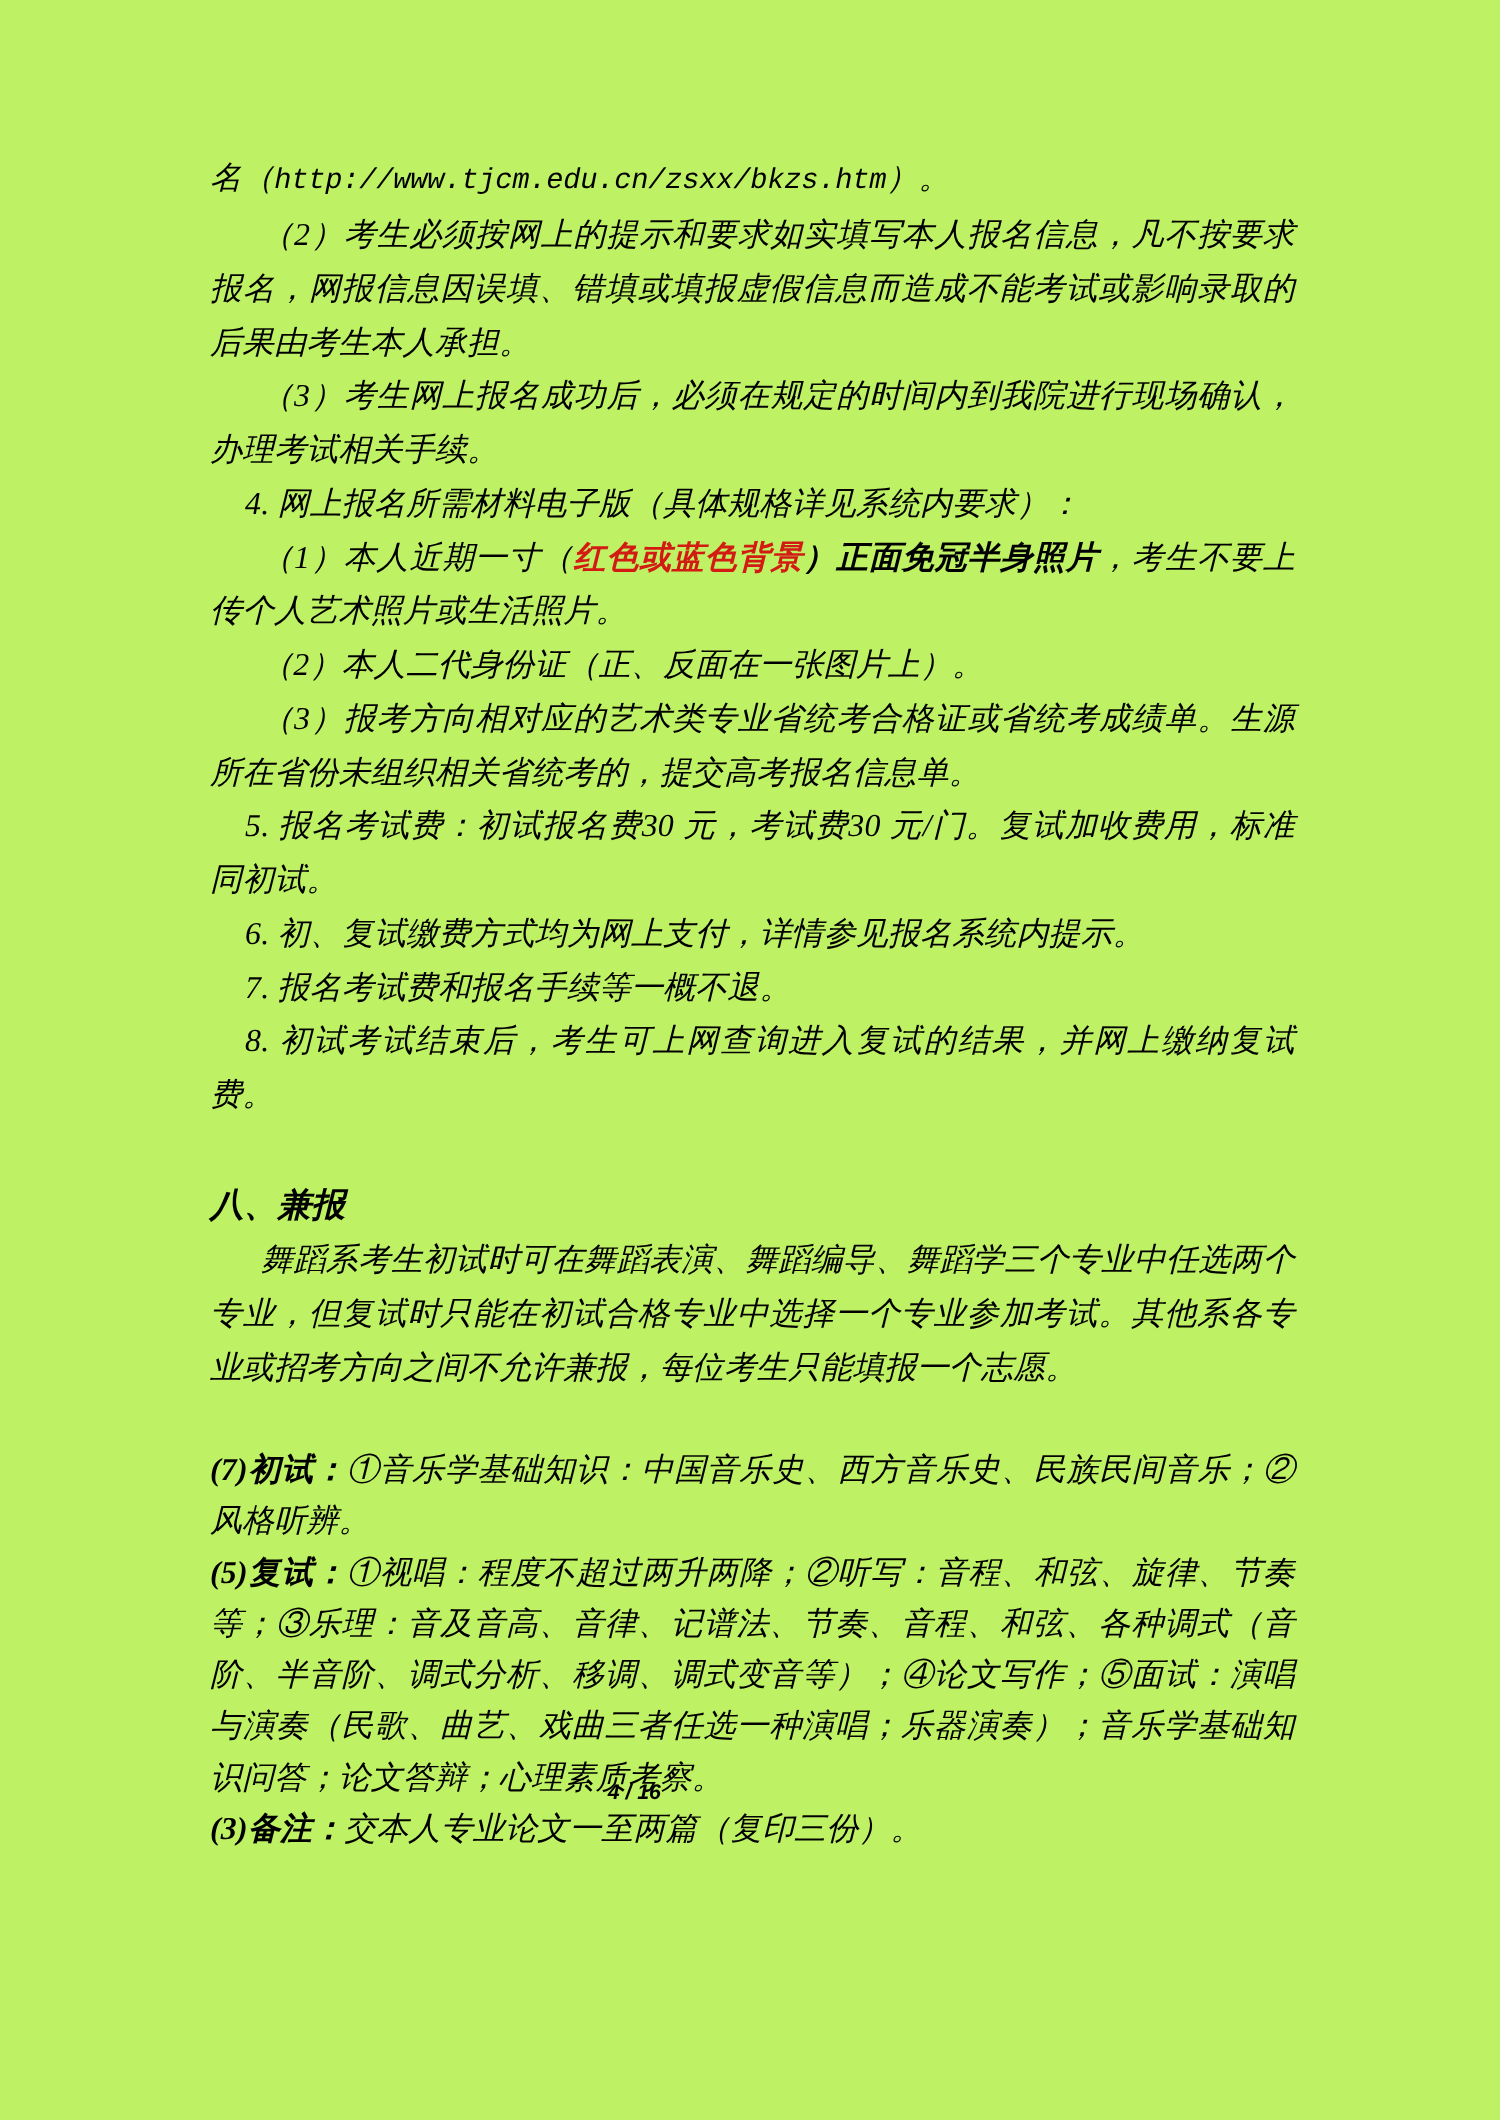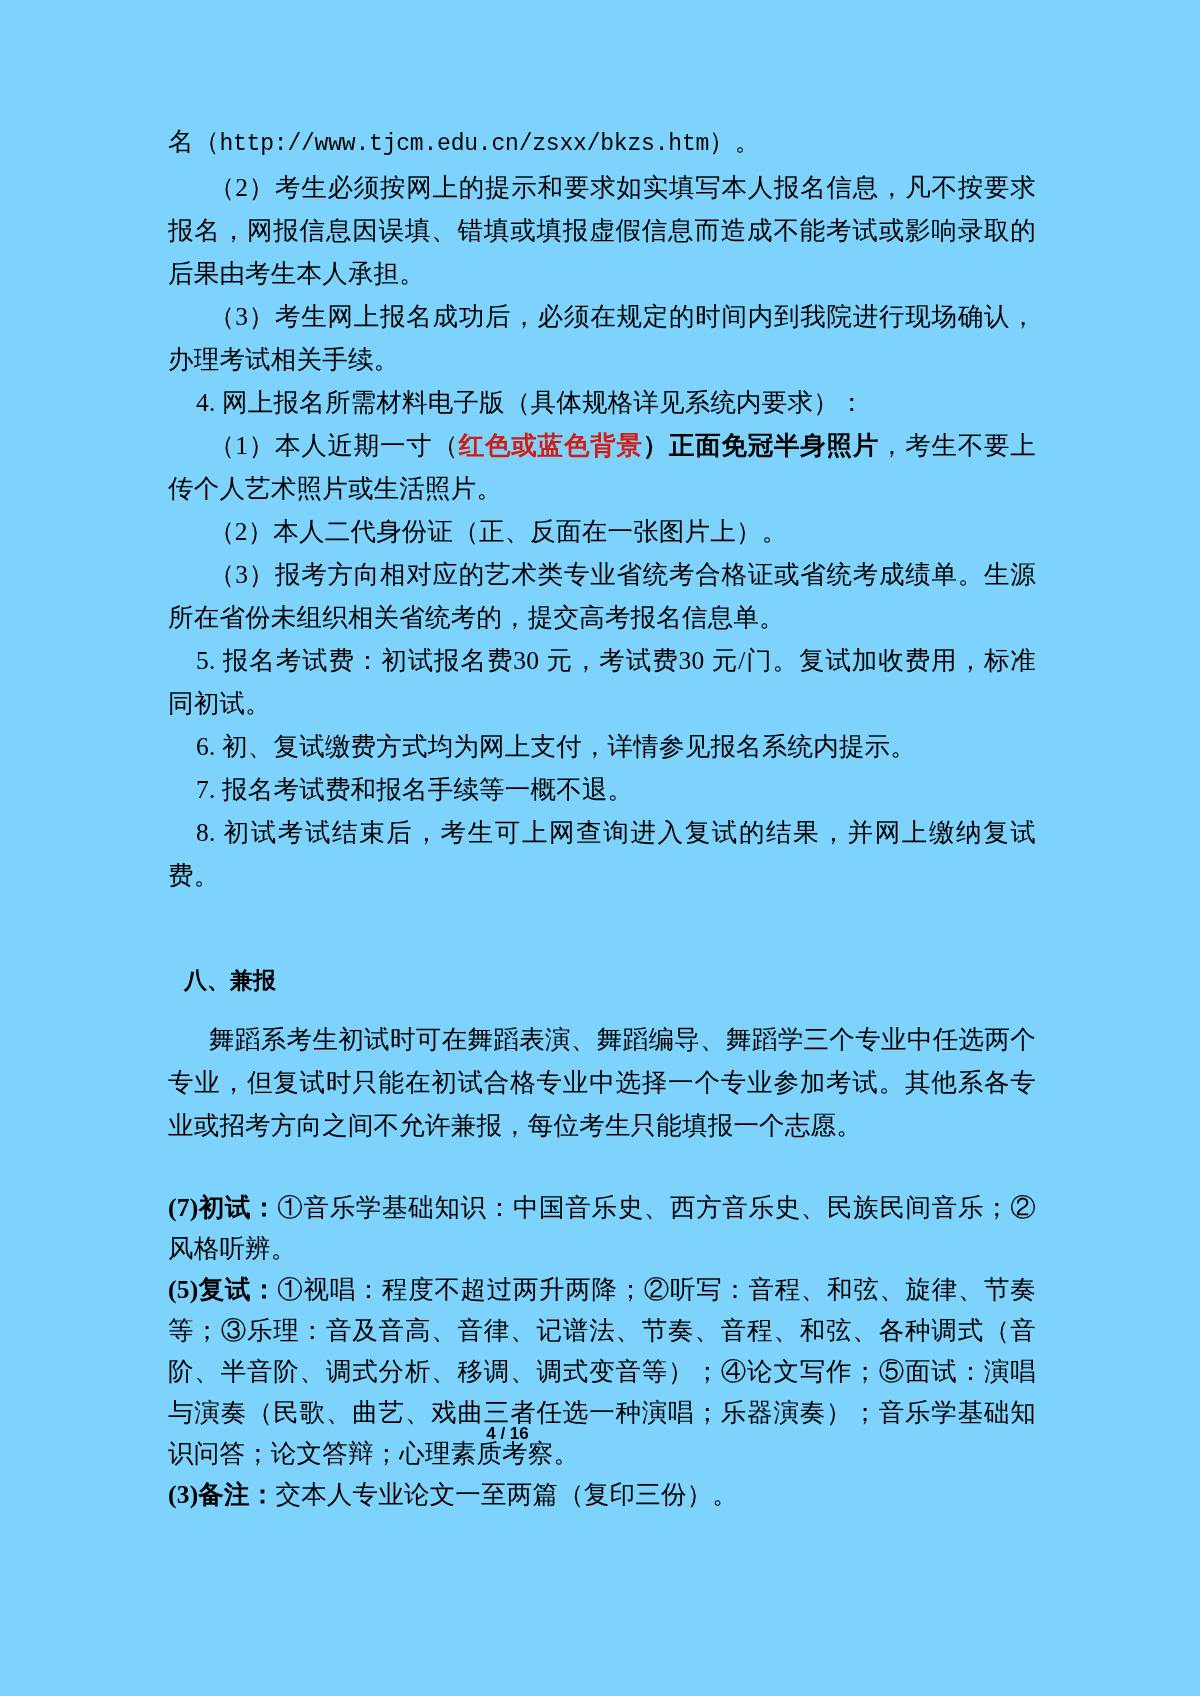--- a/index.html
+++ b/index.html
@@ -13,21 +13,22 @@
     font-family: "Liberation Serif", "DejaVu Serif", serif;
     color: #000000;
     position: relative;
     overflow: hidden;
   }
   .page {
     position: absolute;
     left: 0; top: 0;
     width: 1200px;
     height: 1696px;
-    background: #7dd3fc;
+    background: #bef264;
+    font-style: italic;
   }
   .content {
     position: absolute;
     left: 168px;
     top: 120px;
     width: 868px;
   }
   .p {
     font-size: 25.5px;
     line-height: 43px;
@@ -48,24 +49,24 @@
     letter-spacing: -0.2px;
   }
   .bold {
     font-weight: bold;
   }
   .red {
     color: #d21b12;
     font-weight: bold;
   }
   .section-head {
-    font-size: 23px;
+    font-size: 27px;
     line-height: 43px;
     font-weight: bold;
-    margin: 16px;
+    margin: 0;
   }
   .gap-lg { height: 46px; }
   .gap-md { height: 40px; }
   .sub-head {
     font-size: 25.5px;
     line-height: 41px;
     font-weight: bold;
     margin: 0;
   }
   .tight {

